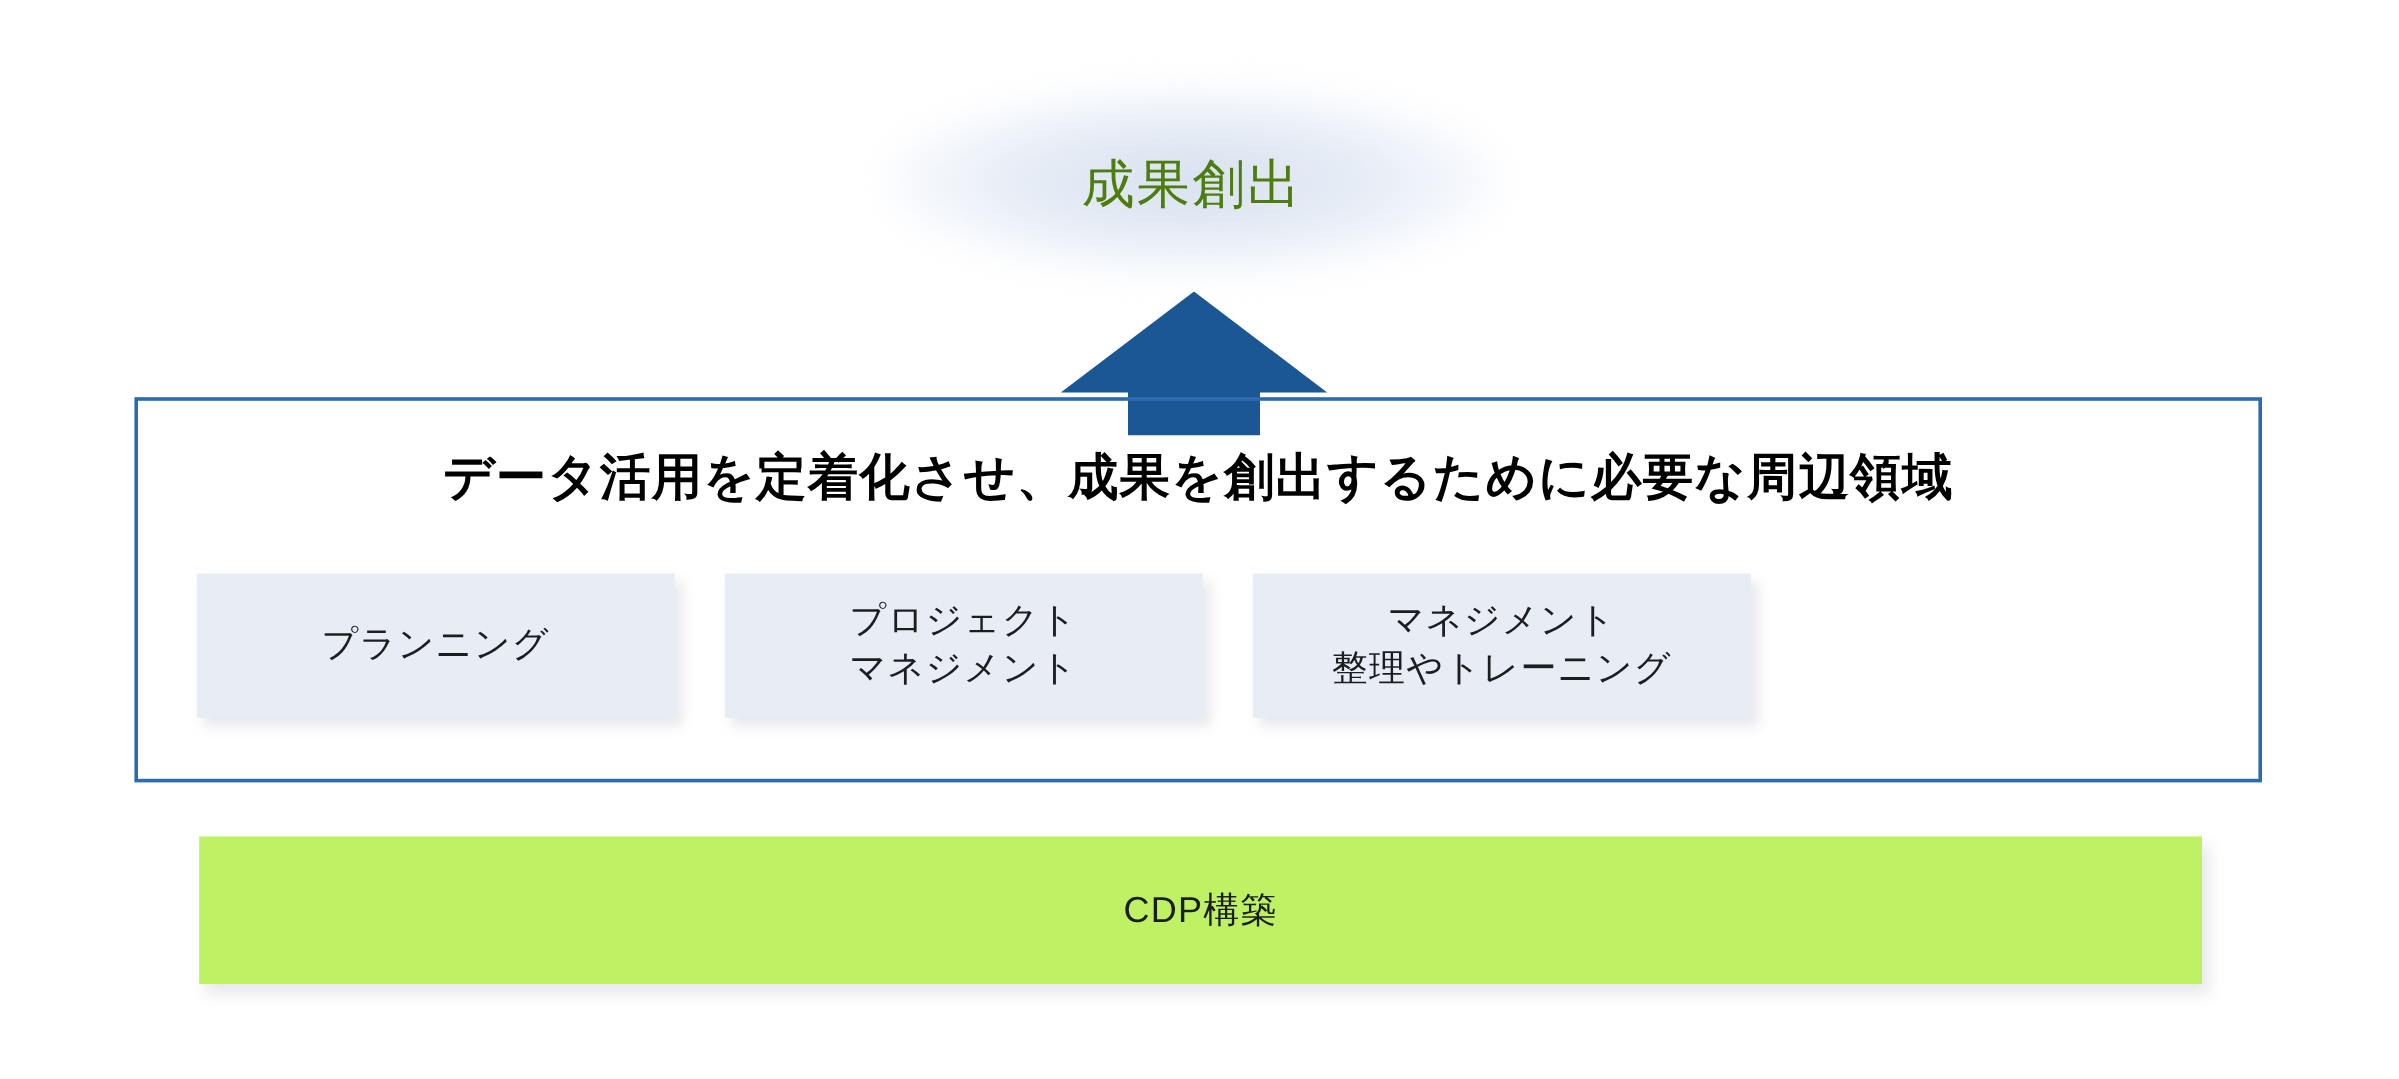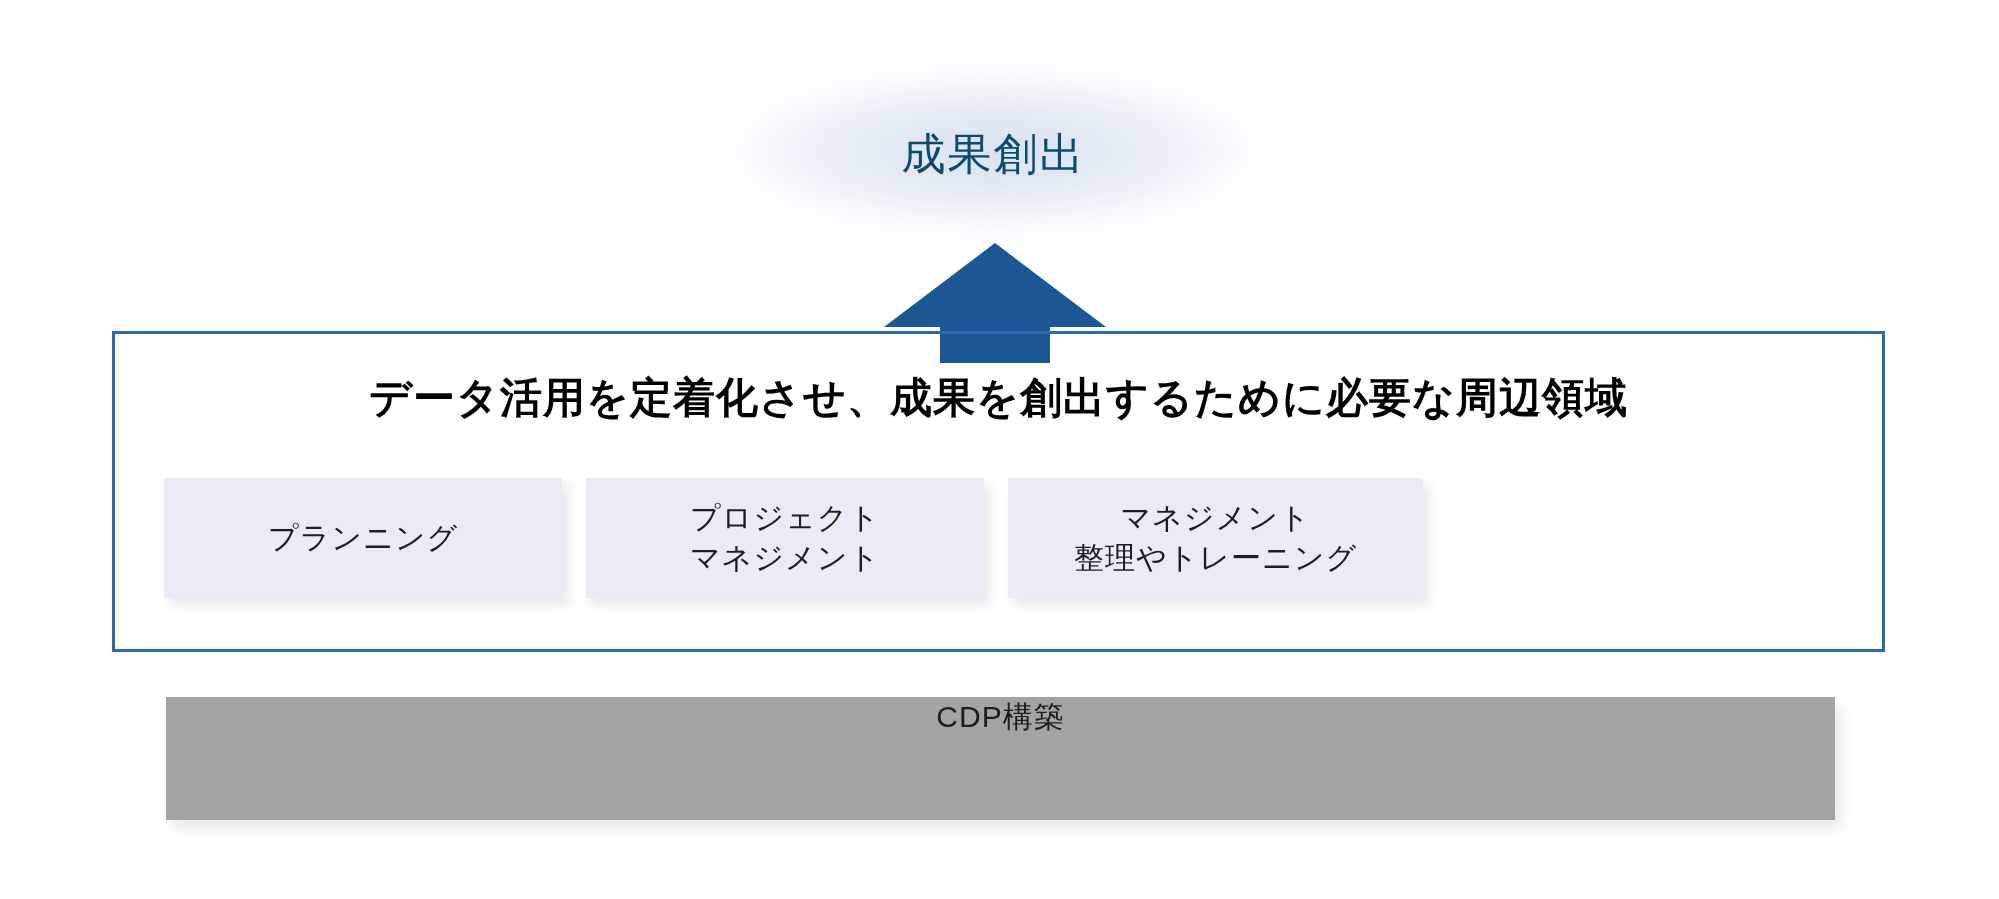--- a/index.html
+++ b/index.html
@@ -44,21 +44,21 @@
   
   .outcome-title {
     position: absolute;
     left: 0;
     top: 126px;
     width: 1999px;
     text-align: center;
     font-size: 44px;
     line-height: 56px;
     font-weight: 400;
-    color: #0c4a6e;
+    color: #4d7c0f;
     letter-spacing: 2px;
     white-space: nowrap;
   }
   
   .outcome-title > span {
     display: inline-block;
     transform: translateX(-6px);
   }
 
   
@@ -99,21 +99,21 @@
   }
 
   
   .cards {
     position: absolute;
     left: 164px;
     top: 478px;
     width: 1669px;
     height: 120px;
     display: flex;
-    gap: 24px;
+    gap: 42px;
   }
   .card {
     background: #e8ecf4;
     box-shadow: 6px 7px 10px rgba(120,130,150,0.18);
     display: flex;
     align-items: center;
     justify-content: center;
     text-align: center;
     color: #1b1d21;
     font-size: 30px;
@@ -129,24 +129,24 @@
   .card.w-projectmgmt  { width: 398px; }
   .card.w-process      { width: 415px; }
 
   
   .foundation {
     position: absolute;
     left: 166px;
     top: 697px;
     width: 1669px;
     height: 123px;
-    background: #a3a3a3;
+    background: #bef264;
     box-shadow: 6px 8px 12px rgba(120,130,150,0.18);
     display: flex;
-    align-items: flex-start;
+    align-items: center;
     justify-content: center;
     color: #1b1d21;
     font-size: 30px;
     line-height: 40px;
     letter-spacing: 1px;
     box-sizing: border-box;
   }
 </style>
 </head>
 <body>

